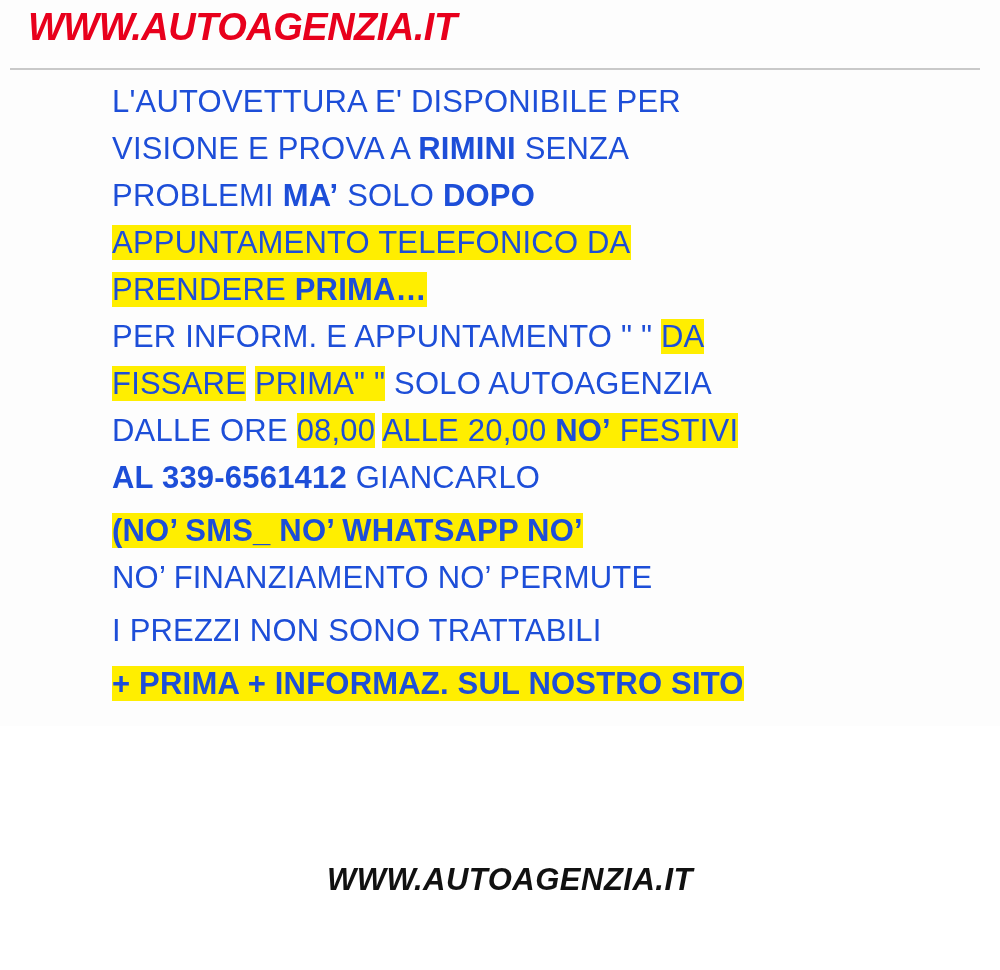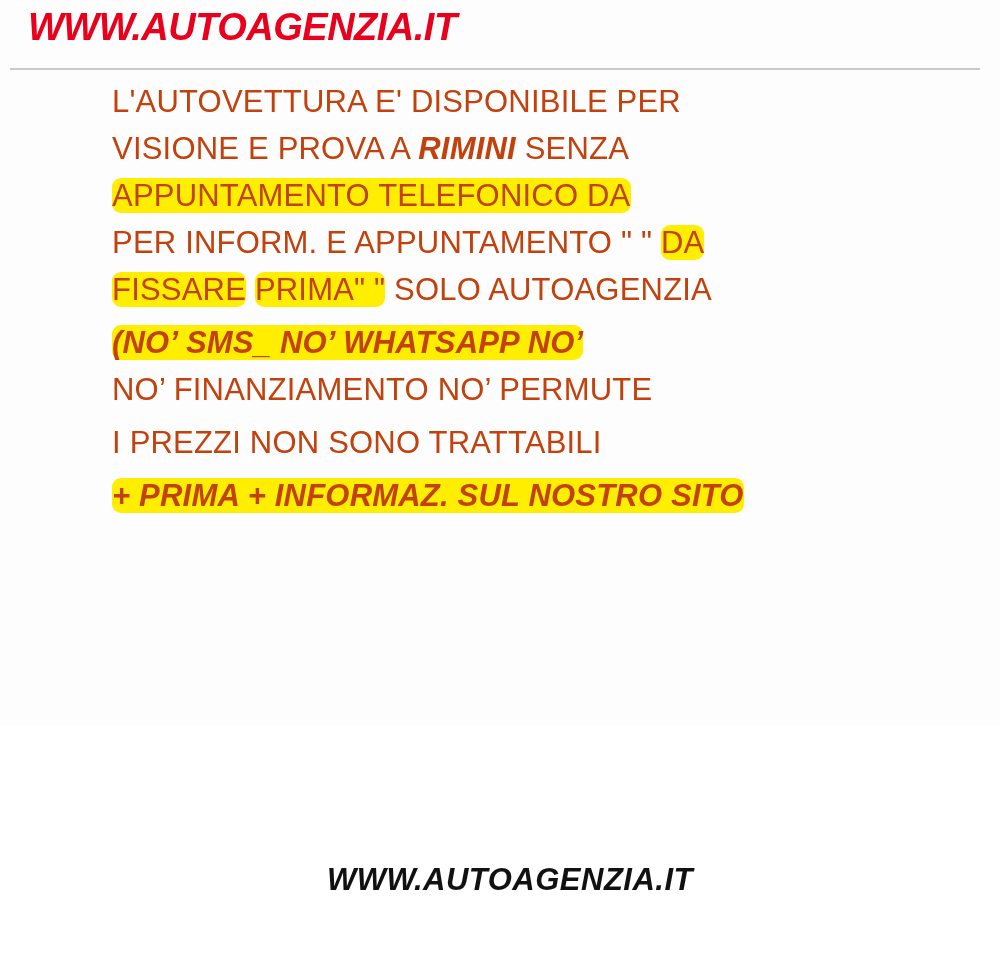--- a/index.html
+++ b/index.html
@@ -39,35 +39,33 @@
     background: #c9c9c9;
   }
   .body-text {
     position: absolute;
     top: 78px;
     left: 0px;
     width: 1000px;
   }
   .line {
     font-size: 31px;
-    color: #c2410c;
+    color: #1d4ed8;
     line-height: 47px;
     padding-left: 112px;
     white-space: nowrap;
     letter-spacing: 0.2px;
   }
   .line.gap-sm { margin-top: 6px; }
   .line.gap-md { }
   .hl {
     background: #ffee00;
-    border-radius: 9px;
   }
   .b {
     font-weight: bold;
-    font-style: italic;
   }
   .footer-site {
     position: absolute;
     top: 862px;
     left: 0;
     width: 1000px;
     text-align: center;
     padding-left: 20px;
     box-sizing: border-box;
     font-size: 31px;
@@ -88,36 +86,48 @@
   <div class="body-text">
 
     <div class="line">
       <span>L'AUTOVETTURA E' DISPONIBILE PER</span>
     </div>
 
     <div class="line">
       <span>VISIONE E PROVA A </span><span class="b">RIMINI</span><span> SENZA</span>
     </div>
 
+    <div class="line">
+      <span>PROBLEMI </span><span class="b">MA’</span><span> SOLO </span><span class="b">DOPO</span>
+    </div>
 
     <div class="line">
       <span class="hl">APPUNTAMENTO TELEFONICO DA</span>
     </div>
 
+    <div class="line">
+      <span class="hl">PRENDERE </span><span class="hl b">PRIMA…</span>
+    </div>
 
 
     <div class="line">
       <span>PER INFORM. E APPUNTAMENTO " " </span><span class="hl">DA</span>
     </div>
 
     <div class="line">
       <span class="hl">FISSARE</span><span> </span><span class="hl">PRIMA" "</span><span> SOLO AUTOAGENZIA</span>
     </div>
 
+    <div class="line">
+      <span>DALLE ORE </span><span class="hl">08,00</span><span> </span><span class="hl">ALLE 20,00</span><span class="hl">  </span><span class="hl b">NO’</span><span class="hl"> FESTIVI</span>
+    </div>
 
+    <div class="line">
+      <span class="b">AL 339-6561412</span><span> GIANCARLO</span>
+    </div>
 
     <div class="line gap-sm">
       <span class="hl b">(NO’ SMS_ NO’ WHATSAPP NO’</span>
     </div>
 
 
     <div class="line gap-md">
       <span>NO’ FINANZIAMENTO NO’ PERMUTE</span>
     </div>
 

